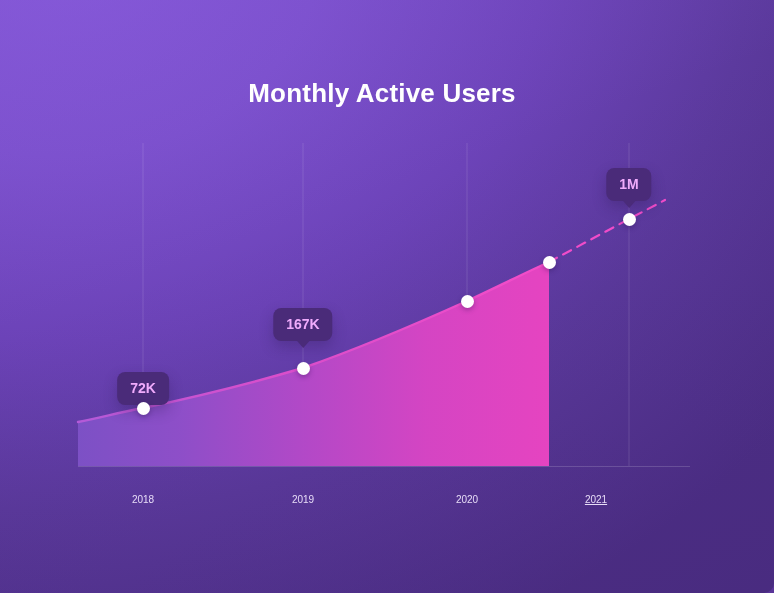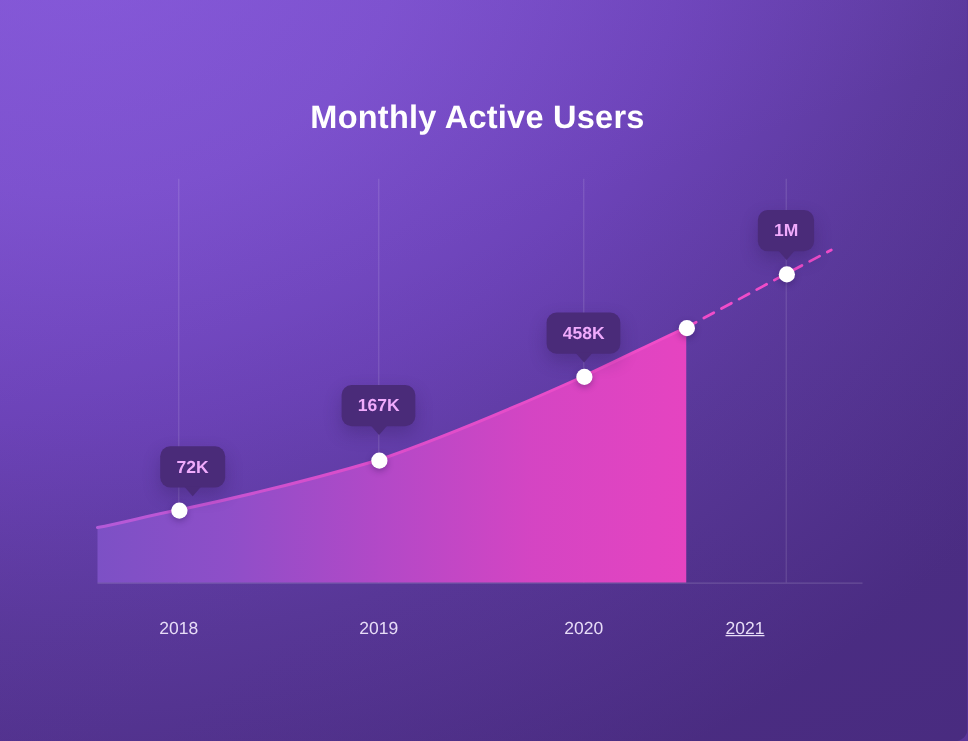--- a/index.html
+++ b/index.html
@@ -41,21 +41,21 @@
     left: 0;
     top: 0;
     width: 774px;
     height: 593px;
     z-index: 3;
   }
   .xtick {
     position: absolute;
     transform: translateX(-50%);
     color: #e7dcf7;
-    font-size: 14px;
+    font-size: 10px;
     z-index: 6;
     white-space: nowrap;
   }
   .tip {
     position: absolute;
     transform: translate(-50%, 0);
     background: #4a2b79;
     color: #f0abfc;
     font-size: 14px;
     font-weight: bold;
@@ -121,28 +121,25 @@
 
     <path d="M 78,422 C 100,418 120,412 143,408 C 195,397 252,383 303,368 C 360,348 425,320 467,301 C 497,287 527,272 549,262 L 549,466 L 78,466 Z" fill="url(#areaGrad)"></path>
 
     <path d="M 78,422 C 100,418 120,412 143,408 C 195,397 252,383 303,368 C 360,348 425,320 467,301 C 497,287 527,272 549,262" fill="none" stroke="url(#lineGrad)" stroke-width="2.4" stroke-linecap="round"></path>
 
     <path d="M 549,262 L 629,219 L 665,200" fill="none" stroke="#f04cc9" stroke-width="2.2" stroke-dasharray="9 7" stroke-linecap="round"></path>
 
     <line x1="78" y1="466.5" x2="690" y2="466.5" stroke="rgba(255,255,255,0.16)" stroke-width="1"></line>
   </svg>
 
-  <div class="tip" style="left:143px; top:357px;margin-left:11px;">
+  <div class="tip" style="left:143px; top:372px;">
     <span>72K</span>
   </div>
   <div class="tip" style="left:303px; top:308px;">
     <span>167K</span>
-  </div>
-  <div class="tip" style="left:467px; top:250px;">
-    <span>458K</span>
   </div>
   <div class="tip" style="left:629px; top:168px;">
     <span>1M</span>
   </div>
 
   <div class="dot" style="left:143px; top:408px;"></div>
   <div class="dot" style="left:303px; top:368px;"></div>
   <div class="dot" style="left:467px; top:301px;"></div>
   <div class="dot" style="left:549px; top:262px;"></div>
   <div class="dot" style="left:629px; top:219px;"></div>

